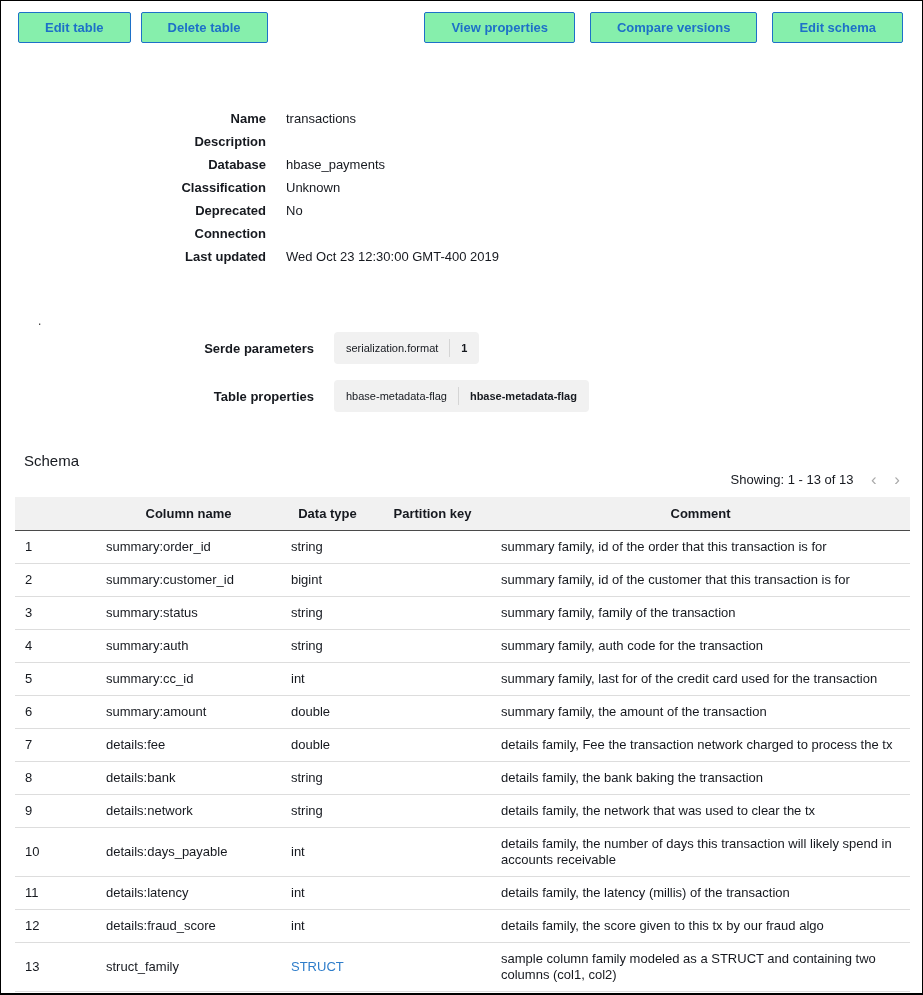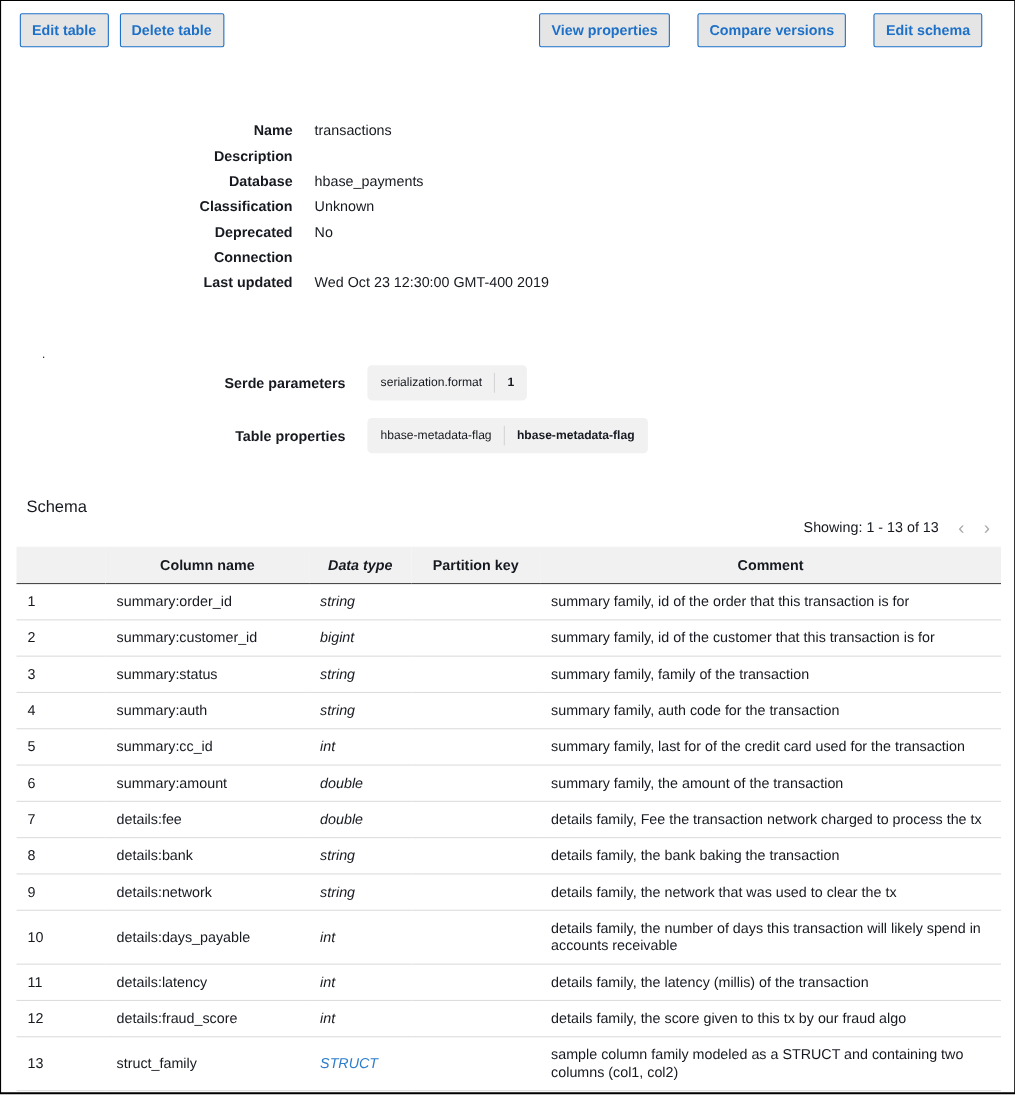--- a/index.html
+++ b/index.html
@@ -6,25 +6,25 @@
   body { font-family:"Liberation Sans","DejaVu Sans",sans-serif; color:#16191f; }
   .frame {
     position:relative; width:923px; height:995px; box-sizing:border-box;
     border:1px solid #000; border-bottom-width:2px; background:#fff; overflow:hidden;
   }
 
   
   .toolbar { display:flex; justify-content:space-between; padding:11px 17px 0 17px; }
   .toolbar-group { display:flex; }
   .btn {
-    background:#e5e5e5; border:1px solid #1d70c8; color:#1d70c8; font-weight:bold;
-    font-size:13px; font-family:inherit; padding:7px 10px; border-radius:2px;
+    background:#86efac; border:1px solid #1d70c8; color:#1d70c8; font-weight:bold;
+    font-size:13px; font-family:inherit; padding:7px 26px; border-radius:2px;
     margin-right:10px; cursor:pointer; line-height:15px;
   }
-  .toolbar-right .btn { margin-right:12px; margin-left:13px; }
+  .toolbar-right .btn { margin-right:2px; margin-left:13px; }
 
   
   .details { margin-top:64px; }
   .detail-row { display:flex; line-height:23px; font-size:13px; }
   .detail-label { flex:0 0 265px; text-align:right; font-weight:bold; }
   .detail-value { padding-left:20px; min-height:23px; }
   .detail-link { color:#2e7dca; text-decoration:none; }
   .redacted {
     display:inline-block; width:104px; height:13px; background:#adc6e4;
     filter:blur(2px); border-radius:2px; vertical-align:middle; margin:0 1px 2px 1px;
@@ -51,21 +51,21 @@
   }
   .schema-table thead tr { background:#f1f1f1; }
   .schema-table th {
     text-align:center; font-weight:bold; padding:9px 10px; border-bottom:1px solid #4a4a4a;
   }
   .schema-table td {
     padding:8px 10px; line-height:16px; border-bottom:1px solid #ddd; vertical-align:middle;
   }
   .col-num   { width:61px; }
   .col-name  { width:165px; }
-  .col-type  { width:73px;font-style:italic; }
+  .col-type  { width:73px; }
   .col-part  { width:97px; }
   .col-comment { }
   .link-cell { color:#2e7dca; cursor:pointer; }
 </style>
 </head>
 <body>
 
 <div class="frame">
 
   <div class="toolbar">

